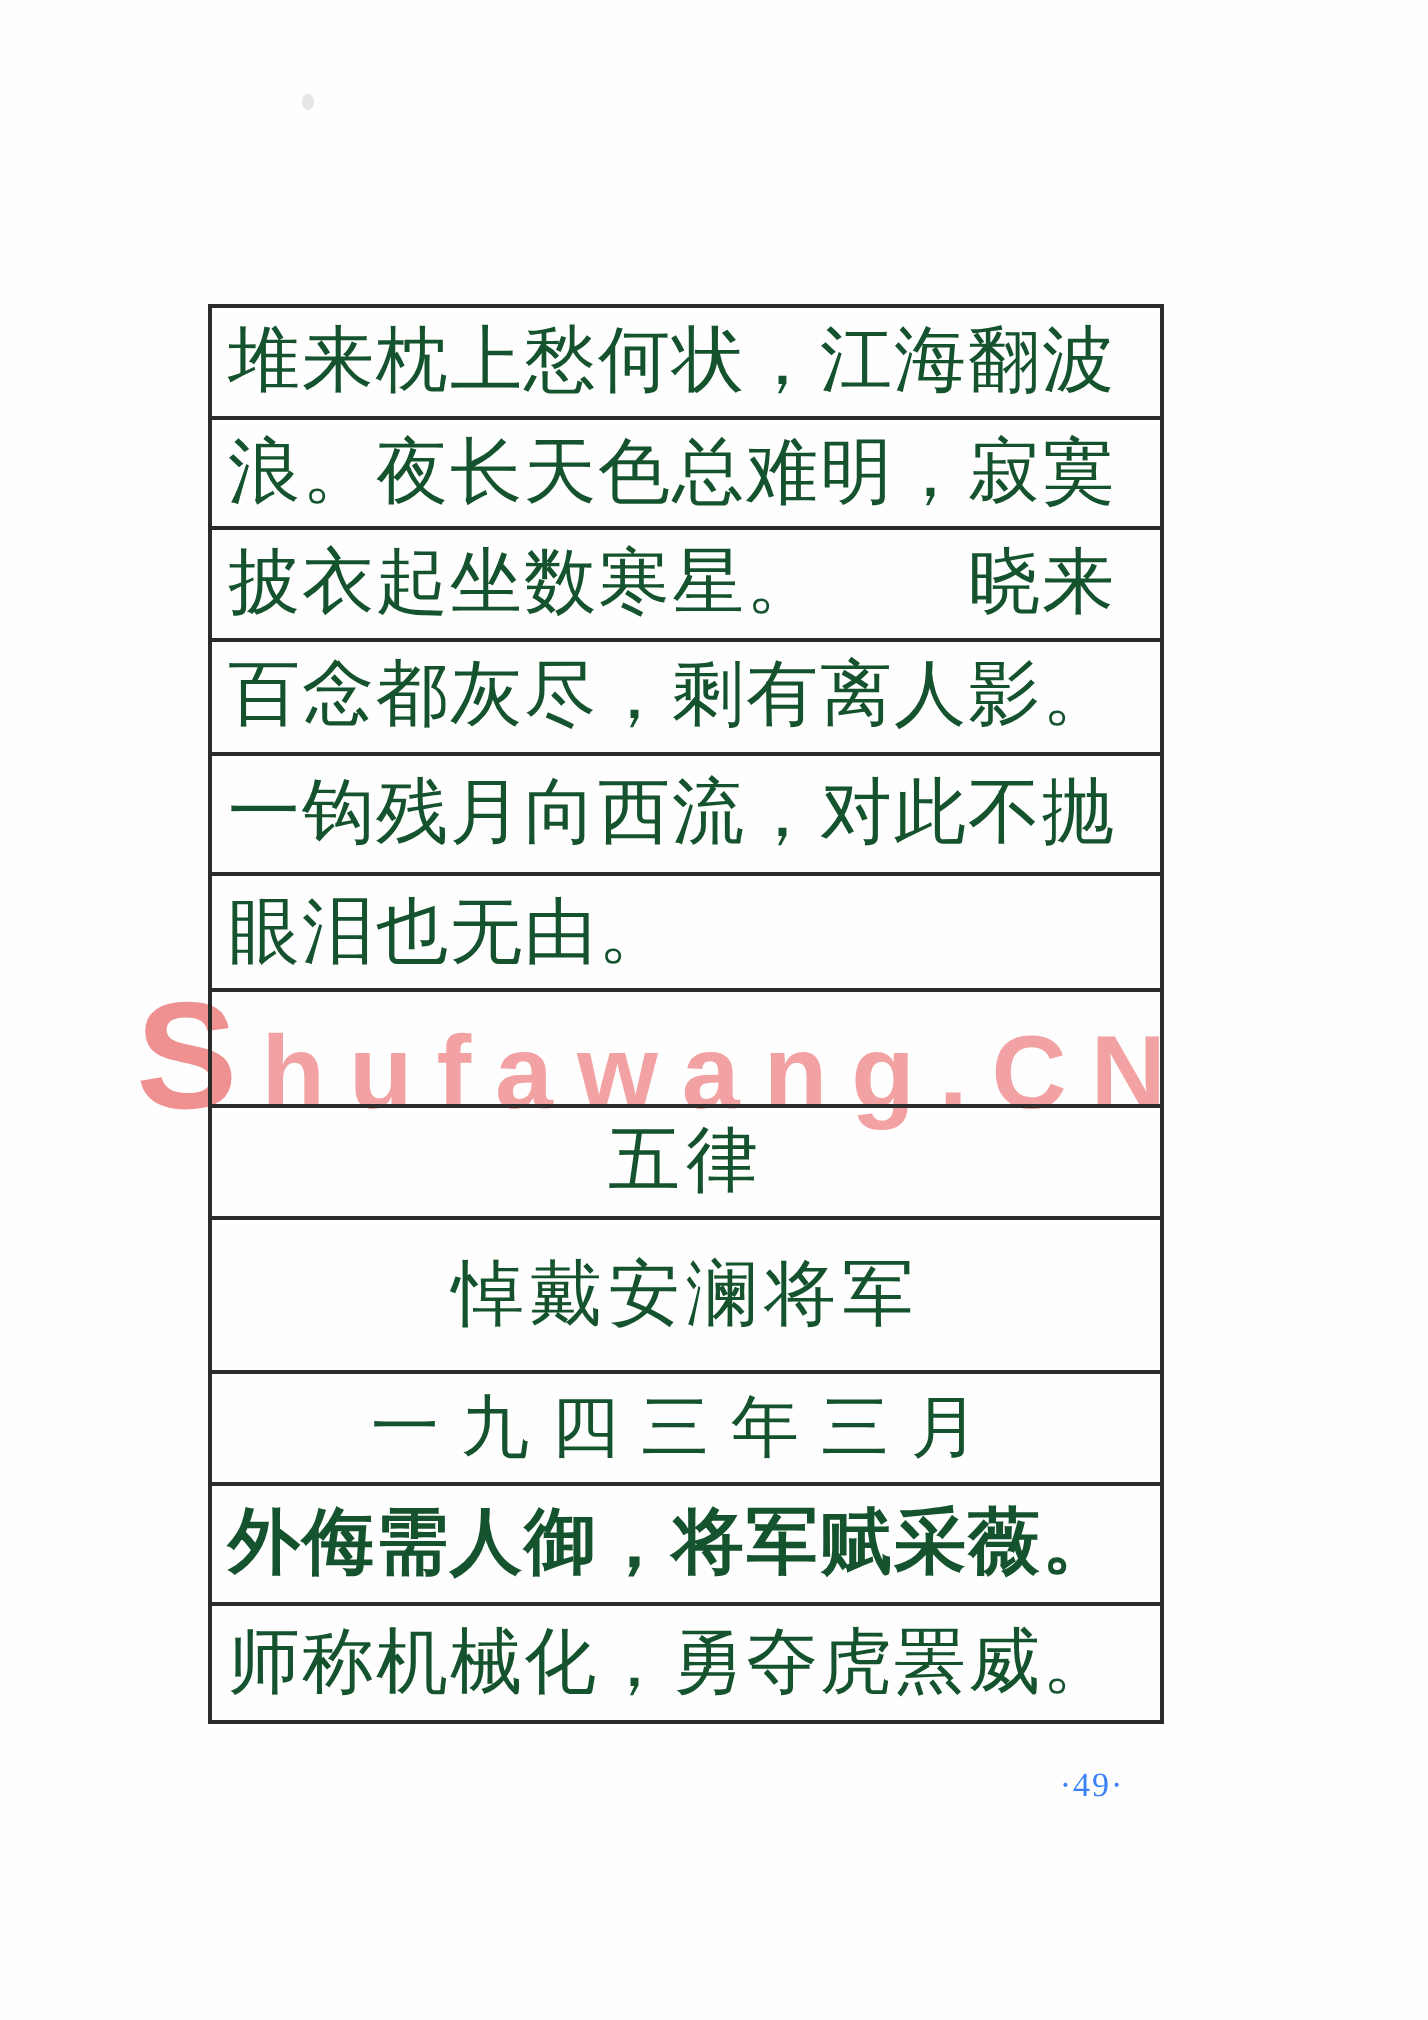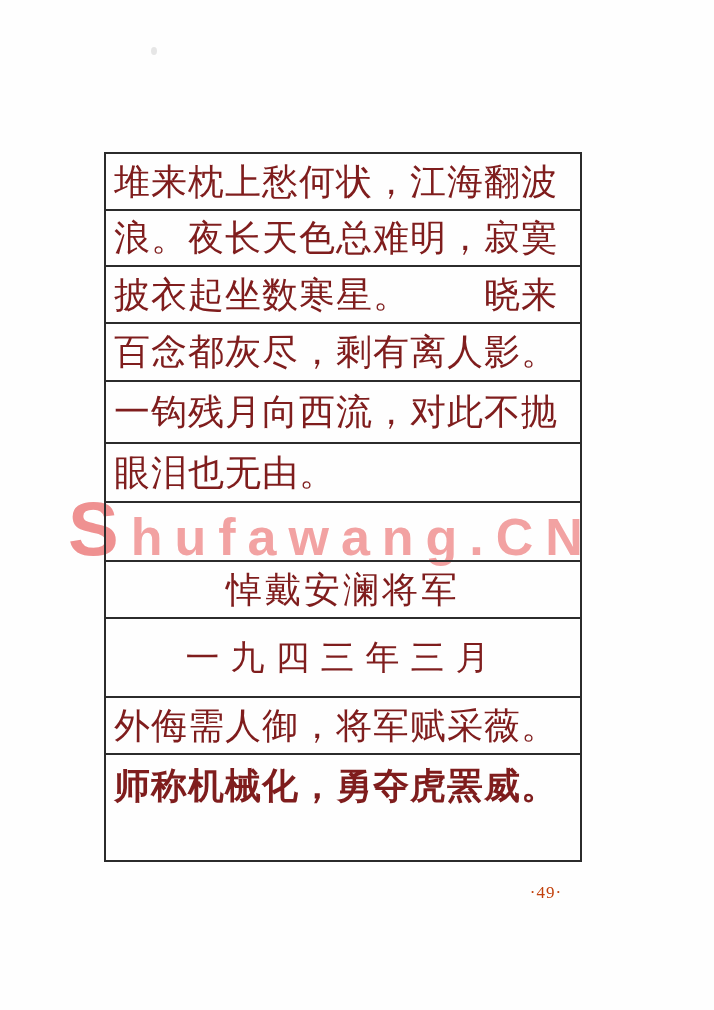--- a/index.html
+++ b/index.html
@@ -64,21 +64,21 @@
     display: flex;
     align-items: center;
     padding: 0 8px;
     overflow: hidden;
   }
   .row:last-child { border-bottom: none; align-items: center; }
   .row .txt {
     font-family: "DejaVu Sans", sans-serif;
     font-size: 36px;
     line-height: 1.1;
-    color: #7f1d1d;
+    color: #14532d;
     letter-spacing: 1px;
     white-space: nowrap;
   }
   .row.center { justify-content: center; }
   .row.center .txt { letter-spacing: 3px; }
   .row.spread .txt { font-size: 34px; letter-spacing: 11px; }
   
   .row:nth-child(1)  { height: 57px; }
   .row:nth-child(2)  { height: 56px; }
   .row:nth-child(3)  { height: 57px; text-align: right; }
@@ -94,21 +94,21 @@
   
   .pageno {
     position: absolute;
     left: 516px;
     top: 883px;
     width: 60px;
     text-align: center;
     font-family: "Liberation Serif", serif;
     font-size: 17px;
     letter-spacing: 1px;
-    color: #c2410c;
+    color: #3b82f6;
     z-index: 2;
   }
 </style>
 </head>
 <body>
 
 <div class="page">
 
   <div class="speck"></div>
 
@@ -130,20 +130,23 @@
     <div class="row left">
       <span class="txt">一钩残月向西流，对此不抛</span>
     </div>
     <div class="row left">
       <span class="txt">眼泪也无由。</span>
     </div>
     <div class="row left">
       <span class="txt"></span>
     </div>
     <div class="row center">
+      <span class="txt">五律</span>
+    </div>
+    <div class="row center">
       <span class="txt">悼戴安澜将军</span>
     </div>
     <div class="row center spread">
       <span class="txt">一九四三年三月</span>
     </div>
     <div class="row left">
       <span class="txt">外侮需人御，将军赋采薇。</span>
     </div>
     <div class="row left">
       <span class="txt">师称机械化，勇夺虎罴威。</span>

